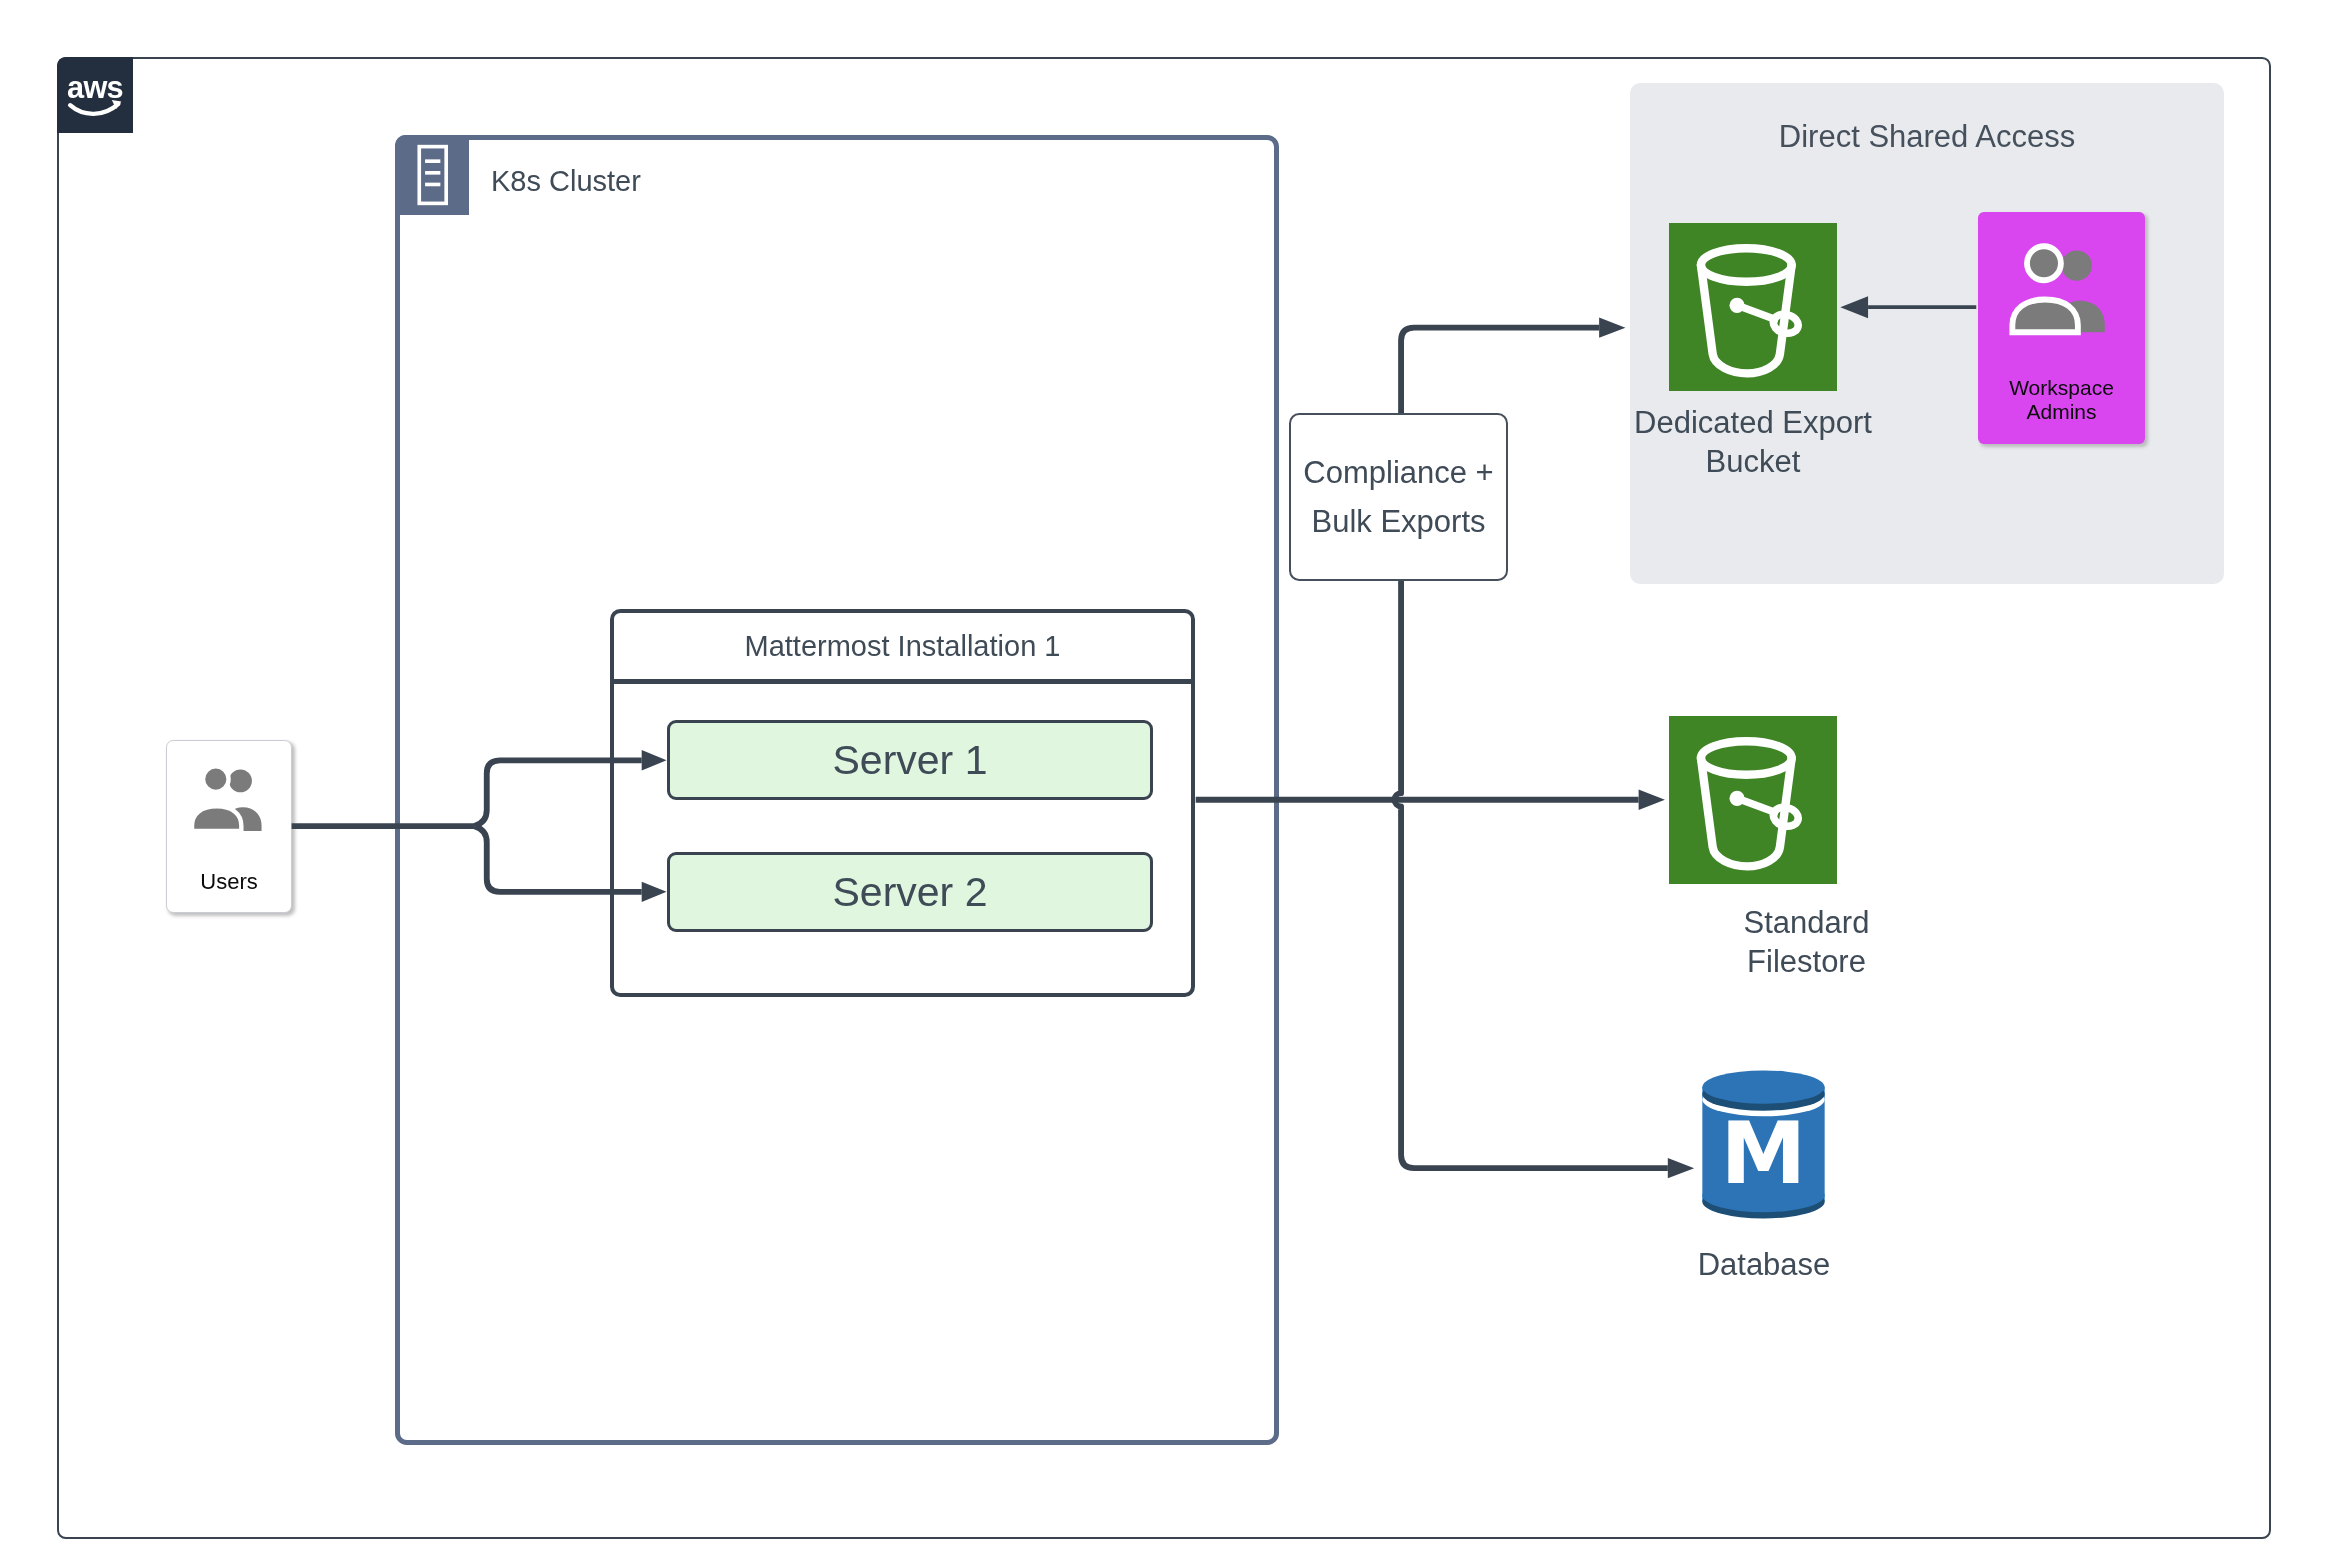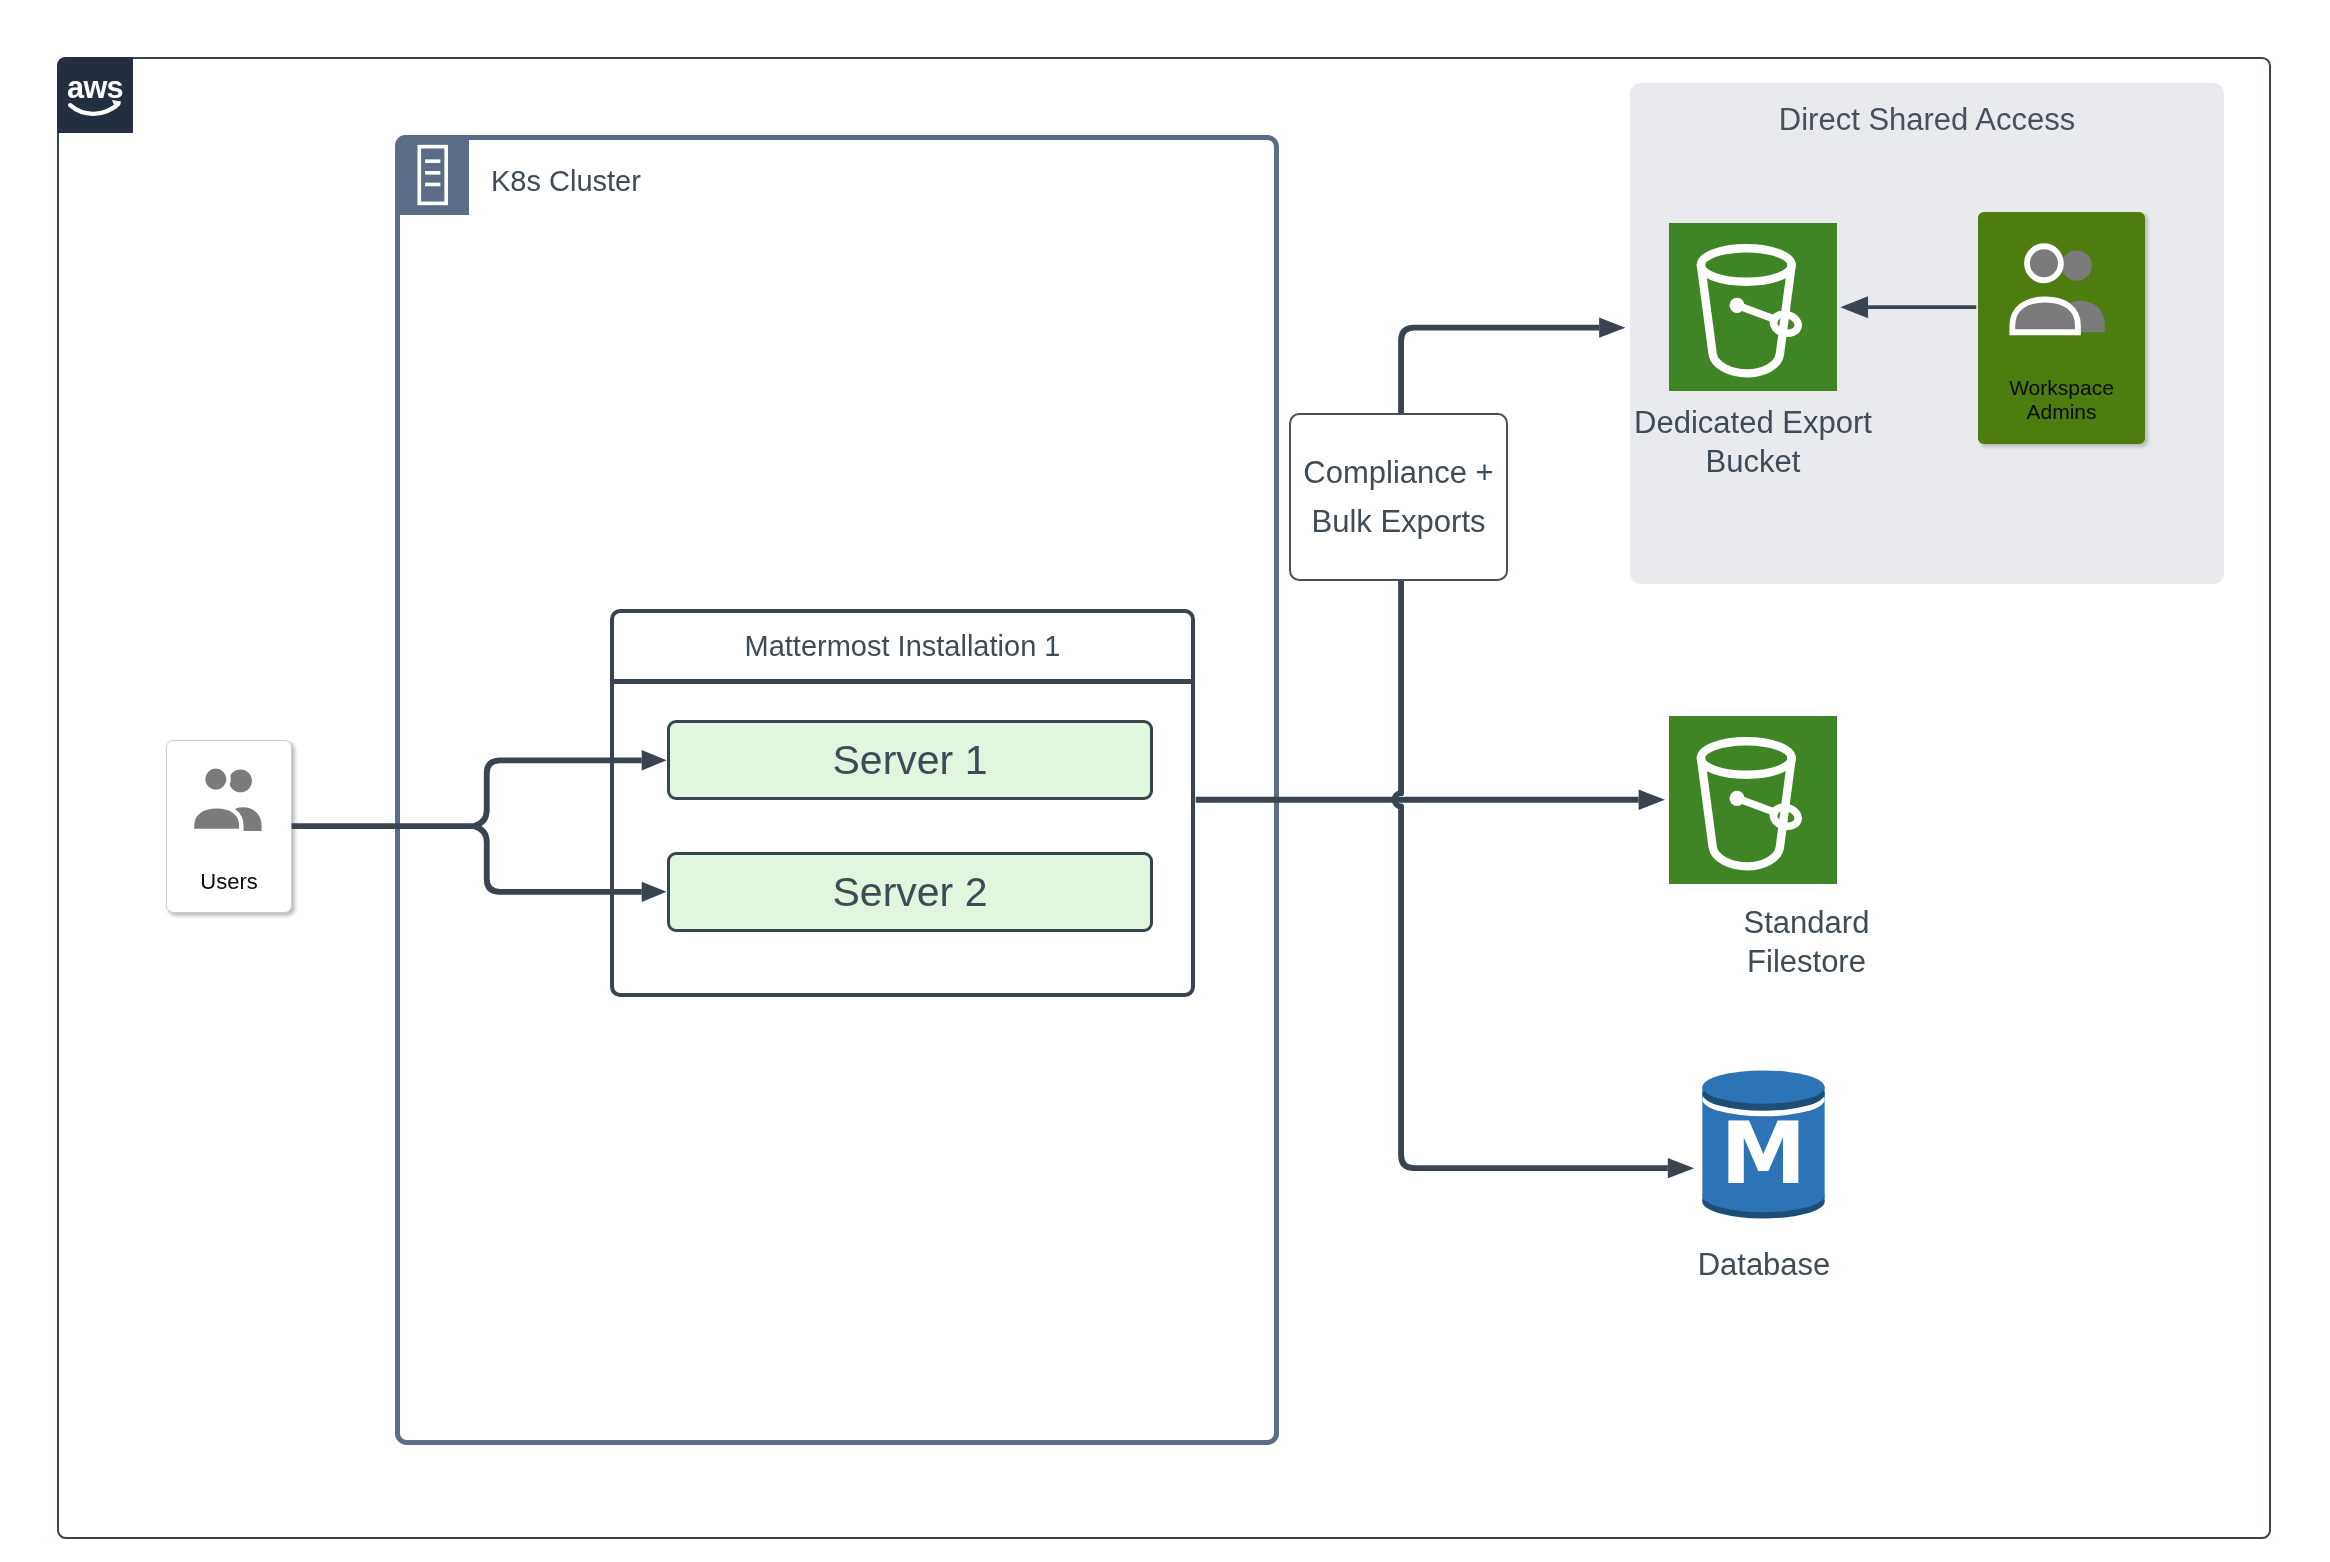--- a/index.html
+++ b/index.html
@@ -32,31 +32,31 @@
   .users-card svg{position:absolute;left:18px;top:20.5px;}
   .users-label{position:absolute;left:0;bottom:17.5px;width:100%;text-align:center;font-size:22px;color:#0b0b0b;}
 
   
   .compliance-box{left:1289px;top:413px;width:215px;height:164px;background:#fff;border:2.2px solid #46505C;border-radius:10.2px;
                   display:flex;flex-direction:column;align-items:center;justify-content:center;
                   font-size:31px;line-height:40px;z-index:7;text-align:center;gap:9px;}
 
   
   .dsa-panel{left:1630px;top:83px;width:594px;height:501px;background:#E8EAED;border-radius:10.2px;z-index:1;}
-  .dsa-title{left:1630px;top:102px;width:594px;text-align:center;font-size:31px;color:#46505C;z-index:2;}
+  .dsa-title{left:1630px;top:119px;width:594px;text-align:center;font-size:31px;color:#46505C;z-index:2;}
 
   .bucket-icon{width:168px;height:168px;background:#3F8526;z-index:2;}
   .bucket-dedicated{left:1669px;top:223px;}
   .bucket-filestore{left:1669px;top:716px;}
   .icon-label{text-align:center;font-size:31px;line-height:39px;z-index:2;}
   .dedicated-label{left:1607px;top:403px;width:292px;}
   .filestore-label{left:1697px;top:903px;width:219px;}
 
   
-  .admins-card{left:1978px;top:212px;width:167px;height:232px;background:#4d7c0f;border-radius:5.8px;
+  .admins-card{left:1978px;top:212px;width:167px;height:232px;background:#d946ef;border-radius:5.8px;
                box-shadow:2.2px 2.9px 3.7px rgba(0,0,0,0.2);z-index:2;}
   .admins-card svg{position:absolute;left:25px;top:29px;}
   .admins-label{position:absolute;left:0;bottom:20.5px;width:100%;text-align:center;font-size:21px;color:#0b0b0b;}
 
   
   .db-icon{left:1694px;top:1066px;width:139px;height:170px;z-index:2;}
   .db-label{left:1687px;top:1247px;width:154px;text-align:center;font-size:31px;z-index:2;}
 
   
   .connectors{left:0;top:0;width:2330px;height:1563px;z-index:5;pointer-events:none;}

